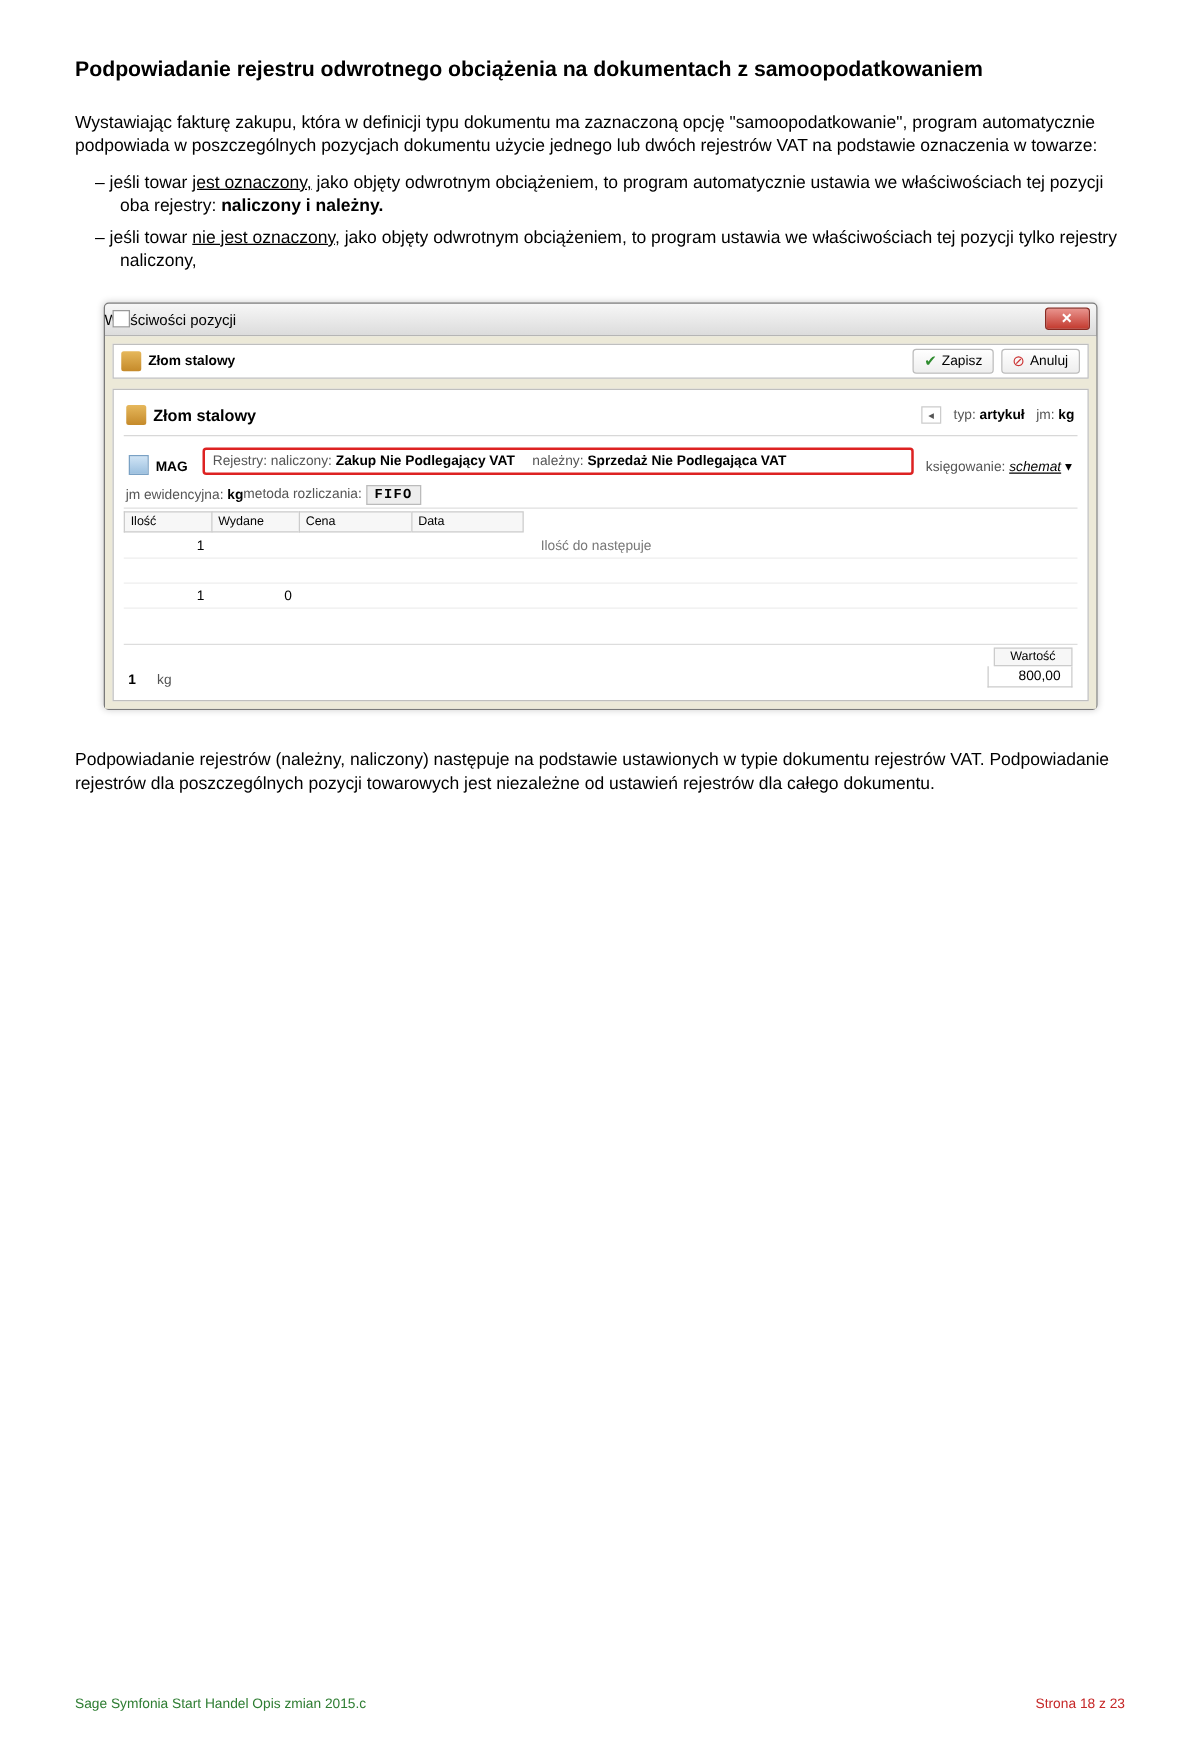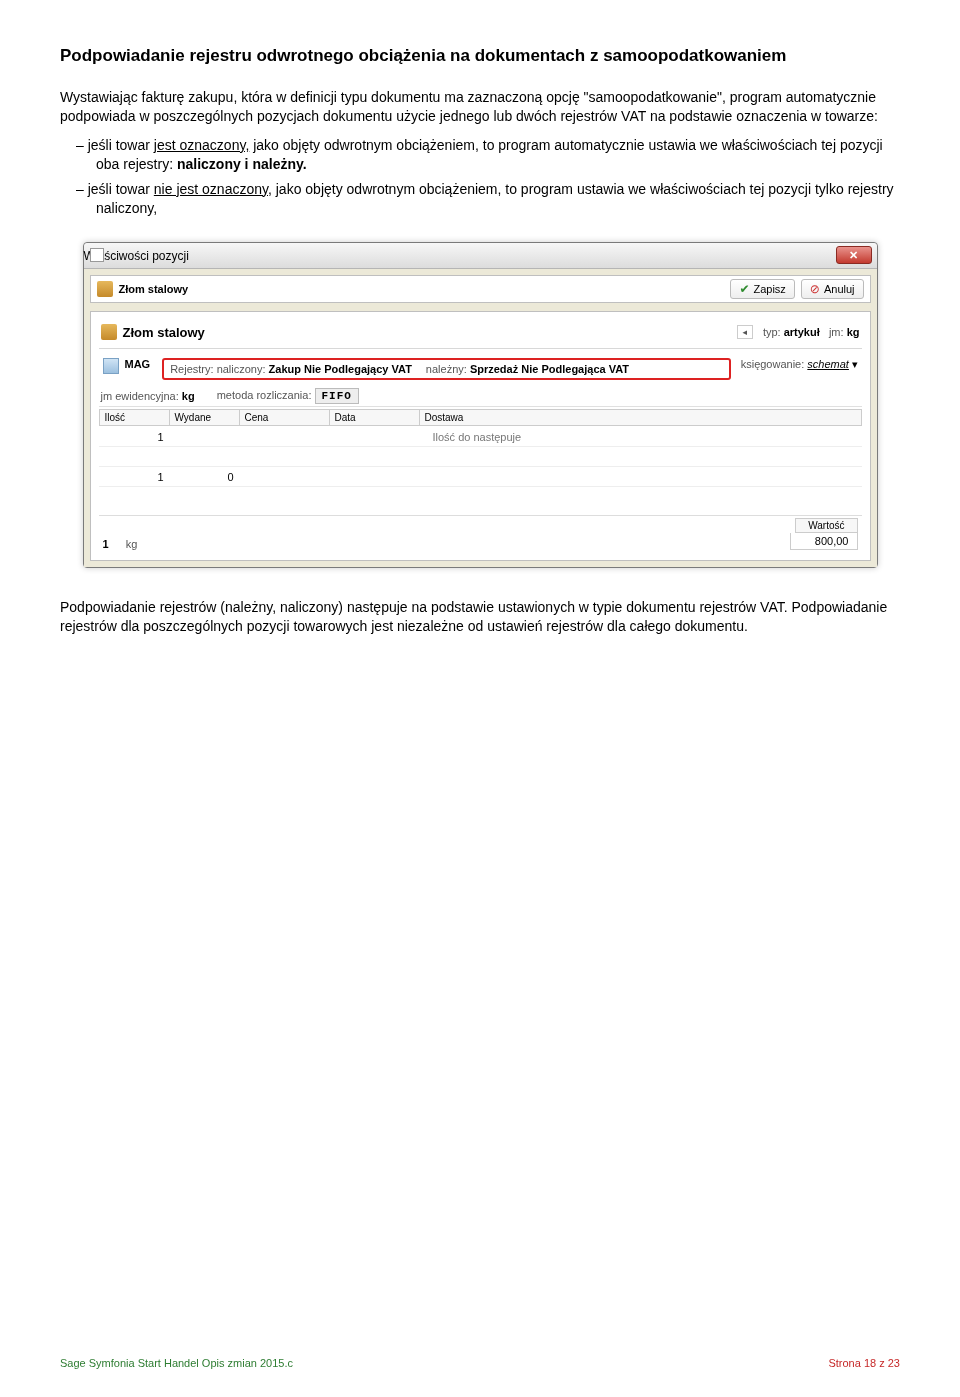--- a/index.html
+++ b/index.html
@@ -119,40 +119,39 @@
   .inner-head .name { font-size: 13px; font-weight: bold; flex: 1; }
   .inner-head .caret {
     width: 16px; height: 14px; border:1px solid #ccc;
     display:inline-flex; align-items:center; justify-content:center;
     font-size:9px; margin-right:10px; color:#555;
   }
   .lbl { color: #555; font-size: 11px; }
   .val { font-weight: bold; font-size: 11px; }
 
   .redbox-row {
-    display: flex; align-items: flex-start;
+    display: flex; align-items: flex-end;
     padding: 5px 4px;
   }
   .redbox {
     border: 2px solid #d22;
     border-radius: 3px;
     padding: 3px 6px;
     display: flex; align-items: center;
     flex: 1;
   }
   .redbox .seg { margin-right: 14px; white-space: nowrap; }
   .redbox .seg.grow { flex:1; text-align:left; }
   .ksieg { margin-left: 10px; white-space: nowrap; }
   .underlink { text-decoration: underline; font-style: italic; }
 
   .row-attrs {
     display: flex; align-items: center;
     border-bottom: 1px solid #e0e0e0;
     padding: 4px 2px;
-    gap: 22px;
   }
   .fifo {
     background: #eee; border:1px solid #bbb;
     padding: 1px 6px; font-family: Liberation Mono, monospace;
     font-weight: bold; letter-spacing: 1px;
     font-size: 11px;
   }
 
   .grid-head, .grid-row {
     display: grid;
@@ -270,21 +269,20 @@
       <div class="row-attrs">
         <span><span class="lbl">jm ewidencyjna:</span> <span class="val">kg</span></span>
         <span><span class="lbl">metoda rozliczania:</span> <span class="fifo">FIFO</span></span>
       </div>
 
       <div class="grid-head">
         <div>Ilość</div>
         <div>Wydane</div>
         <div>Cena</div>
         <div>Data</div>
-        <div>Dostawa</div>
       </div>
       <div class="grid-row">
         <div>1</div>
         <div></div>
         <div></div>
         <div></div>
         <div>Ilość do następuje</div>
       </div>
       <div style="height:20px;border-bottom:1px solid #eee"></div>
       <div class="grid-row">

